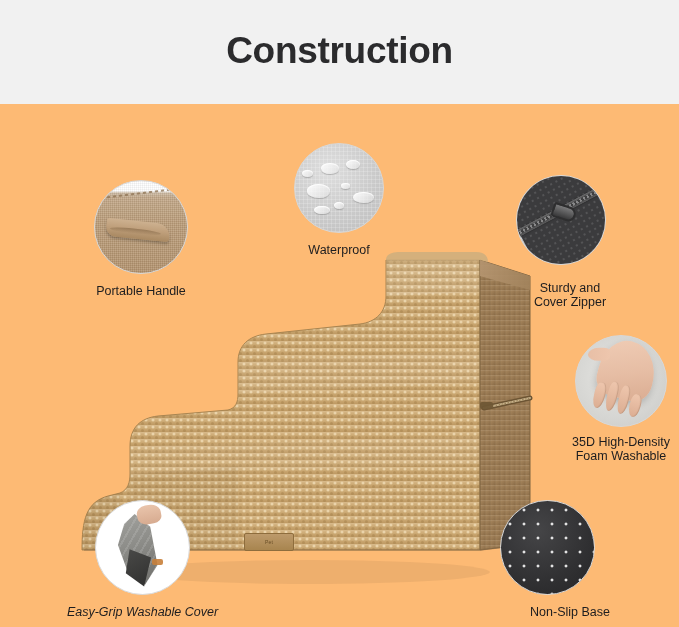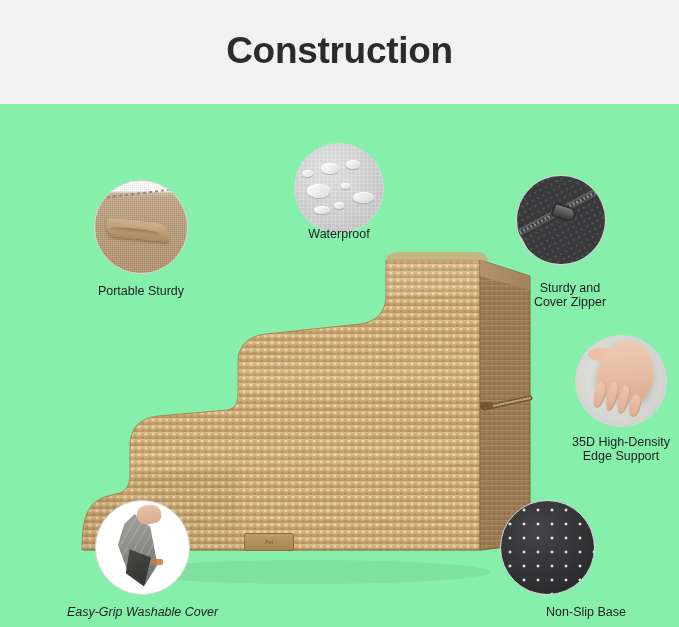--- a/index.html
+++ b/index.html
@@ -3,21 +3,21 @@
 <meta charset="utf-8">
 <style>
   html,body{margin:0;padding:0;}
   body{
     width:679px;height:627px;
     background:#ffffff;
     font-family:"Liberation Sans",sans-serif;
     overflow:hidden;
     position:relative;
   }
-  #stage{position:relative;width:679px;height:627px;overflow:hidden;background:#86efac;}
+  #stage{position:relative;width:679px;height:627px;overflow:hidden;background:#fdba74;}
 
   
   .header-band{
     position:absolute;left:0;top:0;width:679px;height:104px;
     background:#f1f1f1;
   }
   .page-title{
     position:absolute;left:0;top:30px;width:679px;
     text-align:center;
     font-size:37px;font-weight:bold;
@@ -318,36 +318,36 @@
 
     <div class="brand-tag">Pet</div>
   </div>
 
   <div class="callout" style="left:94px;top:180px;width:94px;">
     <div class="circle handle-bg" style="width:94px;height:94px;">
       <div class="fill handle-weave"></div>
       <div class="handle-seam"></div>
       <div class="handle-strap"></div>
     </div>
-    <div class="clabel" style="top:104px;">Portable Sturdy</div>
+    <div class="clabel" style="top:104px;">Portable Handle</div>
   </div>
 
   <div class="callout" style="left:294px;top:143px;width:90px;">
     <div class="circle wp-bg" style="width:90px;height:90px;">
       <div class="fill wp-grid"></div>
       <div class="drop" style="left:14%;top:46%;width:26%;height:15%;"></div>
       <div class="drop" style="left:30%;top:22%;width:20%;height:12%;"></div>
       <div class="drop" style="left:58%;top:18%;width:16%;height:10%;"></div>
       <div class="drop" style="left:52%;top:44%;width:11%;height:7%;"></div>
       <div class="drop" style="left:66%;top:54%;width:24%;height:13%;"></div>
       <div class="drop" style="left:22%;top:70%;width:18%;height:10%;"></div>
       <div class="drop" style="left:44%;top:66%;width:12%;height:8%;"></div>
       <div class="drop" style="left:8%;top:30%;width:12%;height:8%;"></div>
     </div>
-    <div class="clabel" style="top:84px;text-align:center;">Waterproof</div>
+    <div class="clabel" style="top:100px;text-align:center;">Waterproof</div>
   </div>
 
   <div class="callout" style="left:516px;top:175px;width:90px;">
     <div class="circle" style="width:90px;height:90px;background:#c9c9c9;">
       <div class="zip-top"></div>
       <div class="zip-bottom"></div>
       <div class="zip-track"></div>
       <div class="zip-pull"></div>
     </div>
     <div class="clabel" style="top:106px;left:54px;">
@@ -363,34 +363,34 @@
       <div class="hand">
         <div class="thumb"></div>
         <div class="finger" style="left:4%;height:44%;"></div>
         <div class="finger" style="left:26%;height:52%;"></div>
         <div class="finger" style="left:48%;height:50%;"></div>
         <div class="finger" style="left:70%;height:40%;"></div>
       </div>
     </div>
     <div class="clabel" style="top:100px;left:46px;">
       <div>35D High-Density</div>
-      <div>Edge Support</div>
+      <div>Foam Washable</div>
     </div>
   </div>
 
   <div class="callout" style="left:95px;top:500px;width:95px;font-style:italic;">
     <div class="circle wc-bg" style="width:95px;height:95px;">
       <div class="wc-cloth"></div>
       <div class="wc-dark"></div>
       <div class="wc-tab"></div>
       <div class="wc-hand"></div>
     </div>
     <div class="clabel" style="top:105px;">Easy-Grip Washable Cover</div>
   </div>
 
   <div class="callout" style="left:500px;top:500px;width:95px;">
     <div class="circle ns-bg" style="width:95px;height:95px;">
       <div class="fill ns-dots"></div>
     </div>
-    <div class="clabel" style="top:105px;left:70px;margin-left:16px;">Non-Slip Base</div>
+    <div class="clabel" style="top:105px;left:70px;">Non-Slip Base</div>
   </div>
 
 </div>
 
 </body></html>

